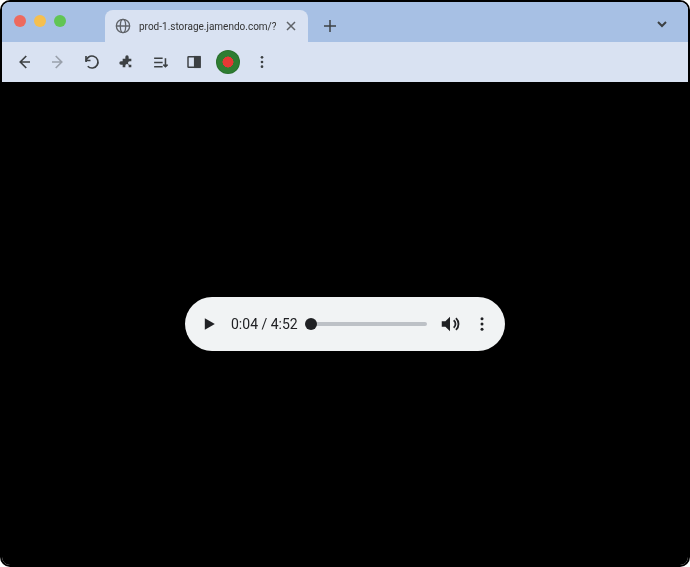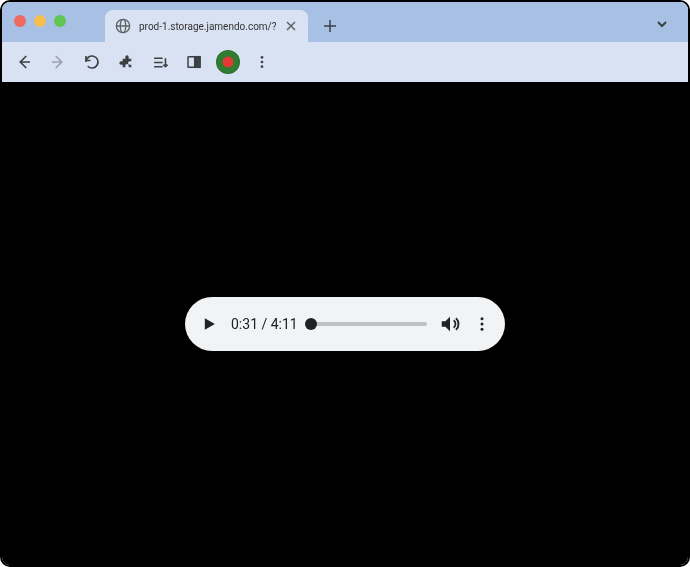--- a/index.html
+++ b/index.html
@@ -318,21 +318,21 @@
   </div>
 
   <div class="content">
     <div class="audio-player">
       <div class="play-btn">
         <svg width="20" height="20" viewBox="0 0 24 24" fill="#202124">
           <path d="M7 5v14l12-7z"></path>
         </svg>
       </div>
       <div class="time">
-        <span>0:31</span><span> / </span><span>4:11</span>
+        <span>0:04</span><span> / </span><span>4:52</span>
       </div>
       <div class="progress">
         <div class="progress-fill"></div>
         <div class="progress-thumb"></div>
       </div>
       <div class="vol-btn">
         <svg width="22" height="22" viewBox="0 0 24 24" fill="#202124">
           <path d="M3 9v6h4l5 5V4L7 9H3z"></path>
           <path d="M16 8a5 5 0 010 8M18.5 5.5a9 9 0 010 13" fill="none" stroke="#202124" stroke-width="2"></path>
         </svg>

